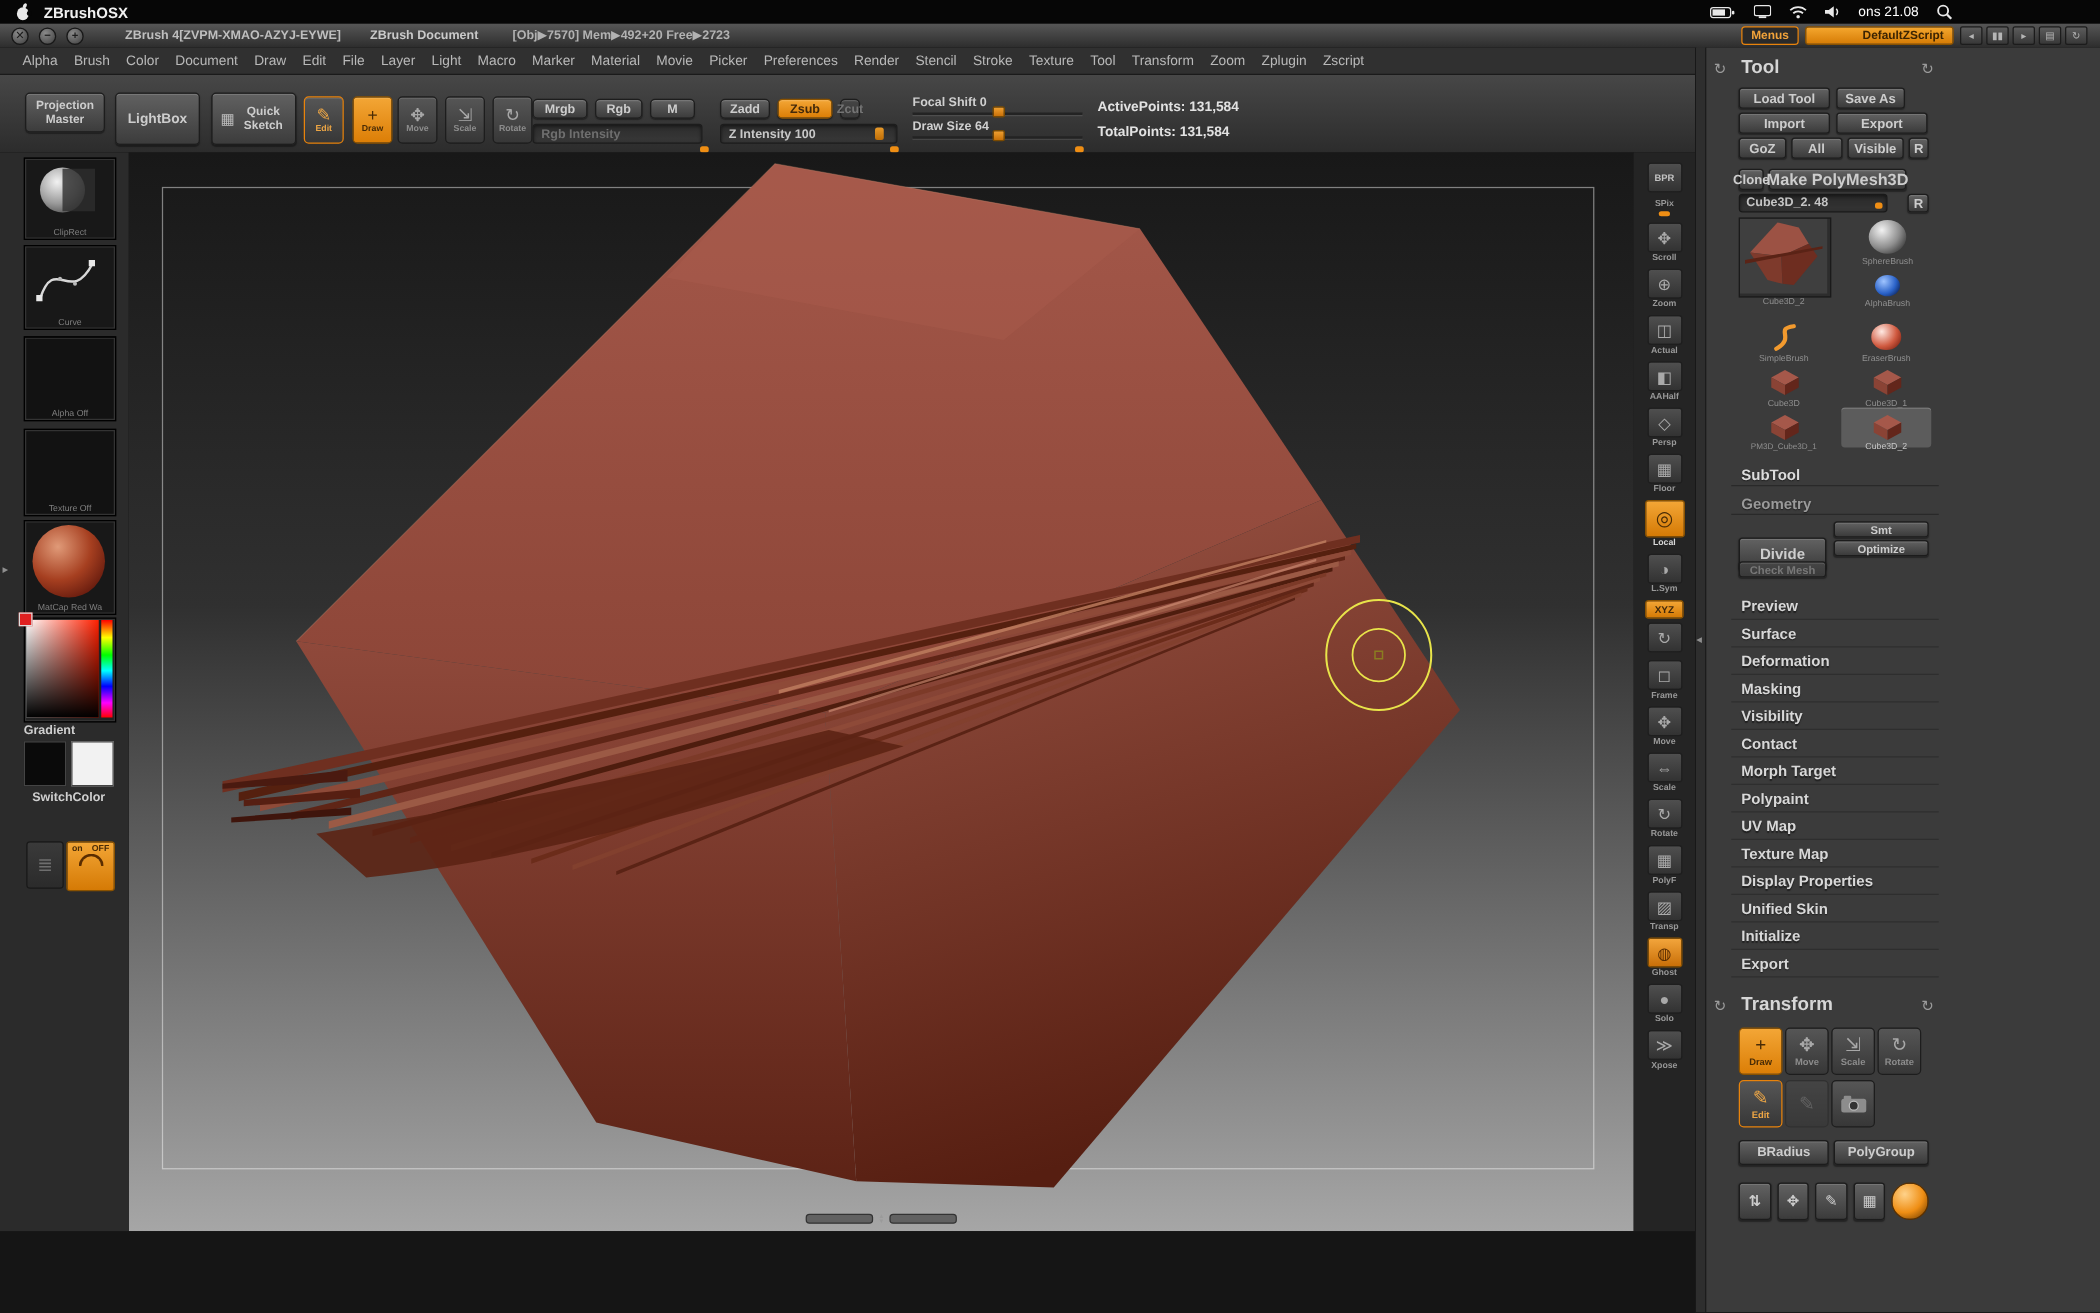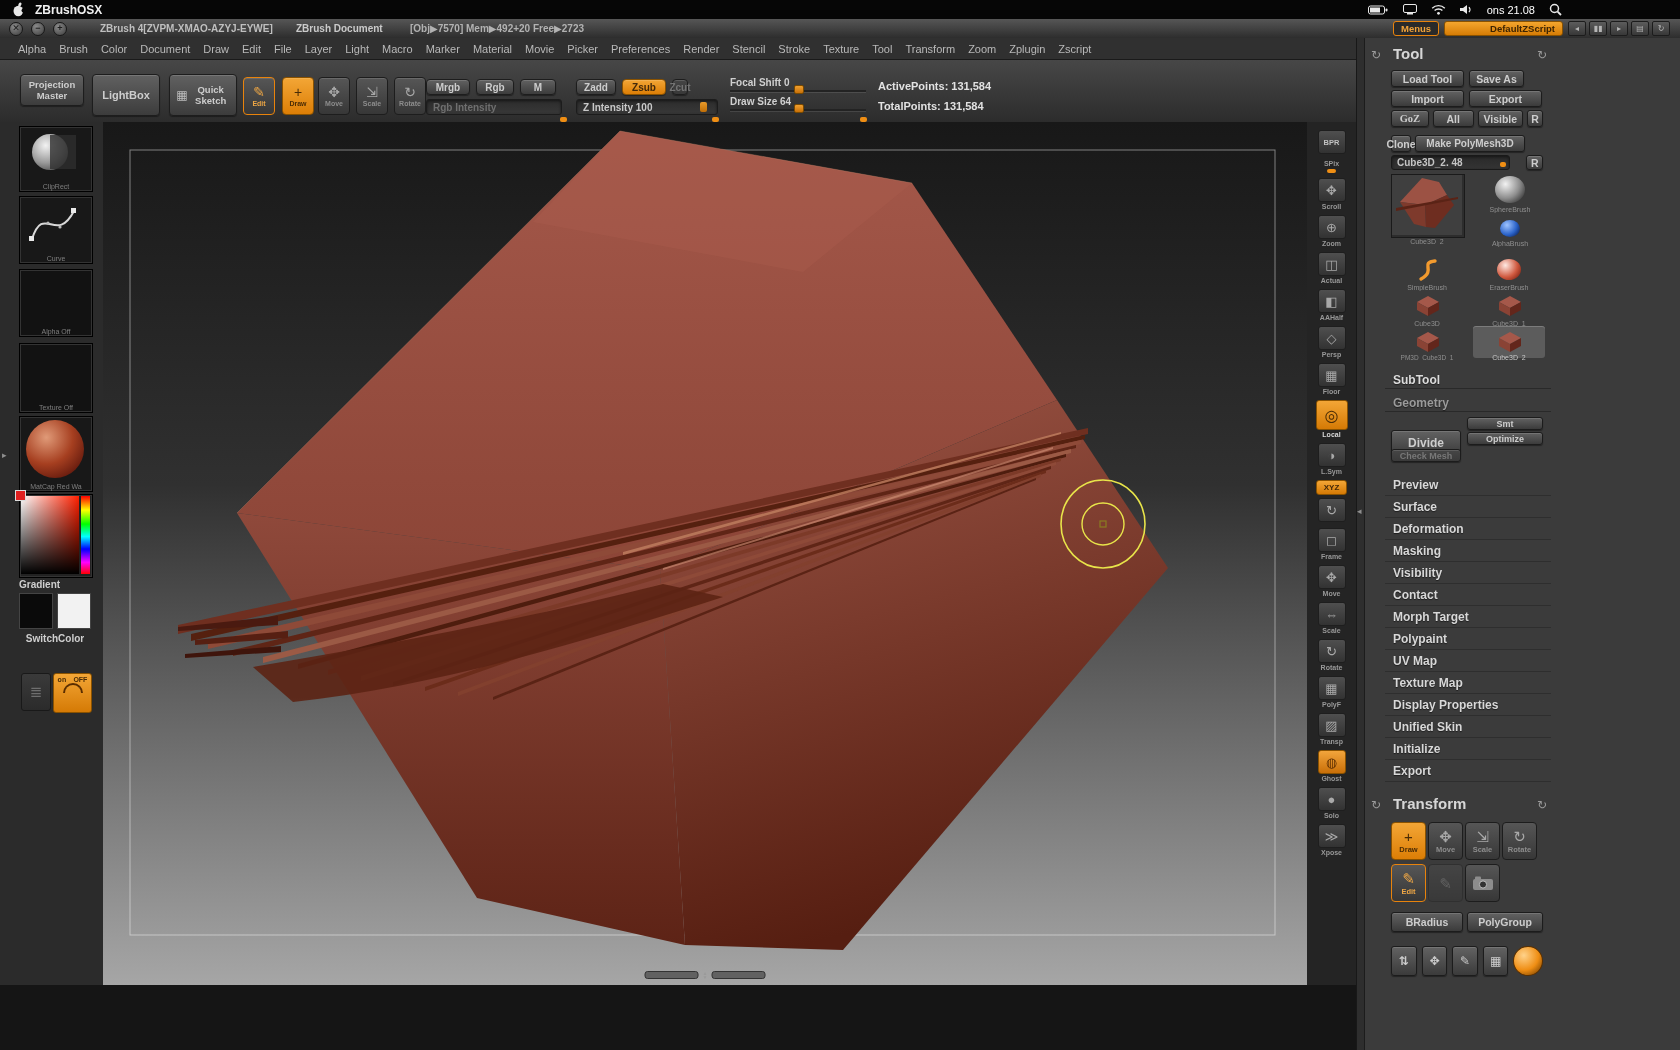--- a/index.html
+++ b/index.html
@@ -564,28 +564,28 @@
 
     <div class="prow" style="top:32px;height:17px;">
       <span class="sbtn" style="width:73px;height:17px;">Load Tool</span>
       <span class="sbtn" style="width:55px;height:17px;">Save As</span>
     </div>
     <div class="prow" style="top:52px;height:17px;">
       <span class="sbtn" style="width:73px;height:17px;">Import</span>
       <span class="sbtn" style="width:73px;height:17px;">Export</span>
     </div>
     <div class="prow" style="top:72px;height:17px;gap:4px;">
-      <span class="sbtn" style="width:48px;height:17px;font-family:Liberation Serif, serif;">GoZ</span>
+      <span class="sbtn" style="width:48px;height:17px;">GoZ</span>
       <span class="sbtn" style="width:52px;height:17px;">All</span>
       <span class="sbtn" style="width:58px;height:17px;">Visible</span>
       <span class="sbtn" style="width:20px;height:17px;">R</span>
     </div>
     <div class="prow" style="top:97px;height:17px;gap:4px;">
       <span class="sbtn" style="width:20px;height:17px;">Clone</span>
-      <span class="sbtn" style="width:110px;height:17px;font-size:10px;">Make PolyMesh3D</span>
+      <span class="sbtn" style="width:110px;height:17px;font-size:13px;">Make PolyMesh3D</span>
     </div>
     <div class="prow" style="top:117px;height:15px;gap:16px;">
       <span class="pslider" style="width:130px;height:15px;">
         <span>Cube3D_2. 48</span>
       </span>
       <span class="sbtn" style="width:18px;height:15px;">R</span>
     </div>
 
     <div class="abs" style="left:34px;top:136px;width:152px;height:188px;">
       <div class="abs" style="left:0;top:0;width:72px;height:62px;background:#2d2d2d;border:1px solid #1a1a1a;">

